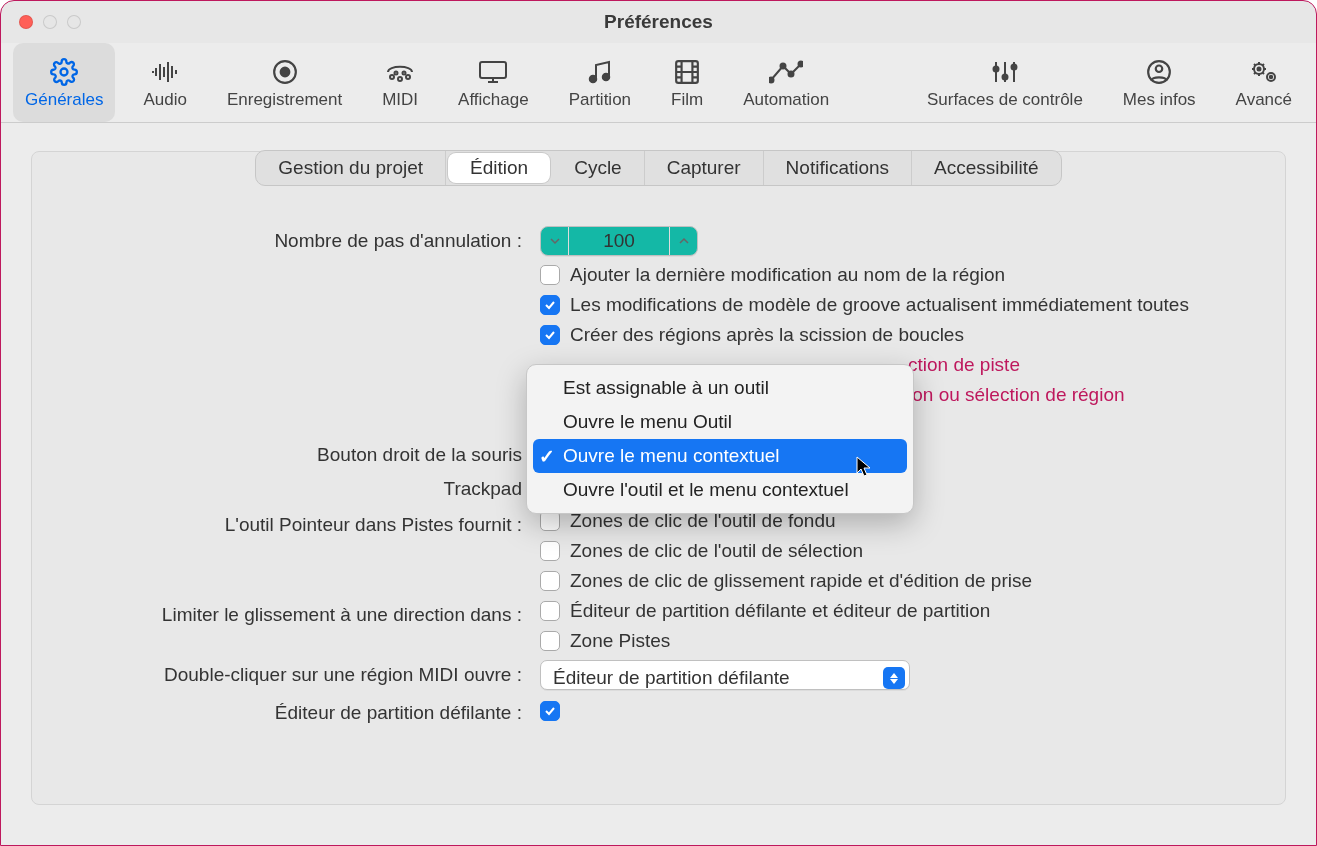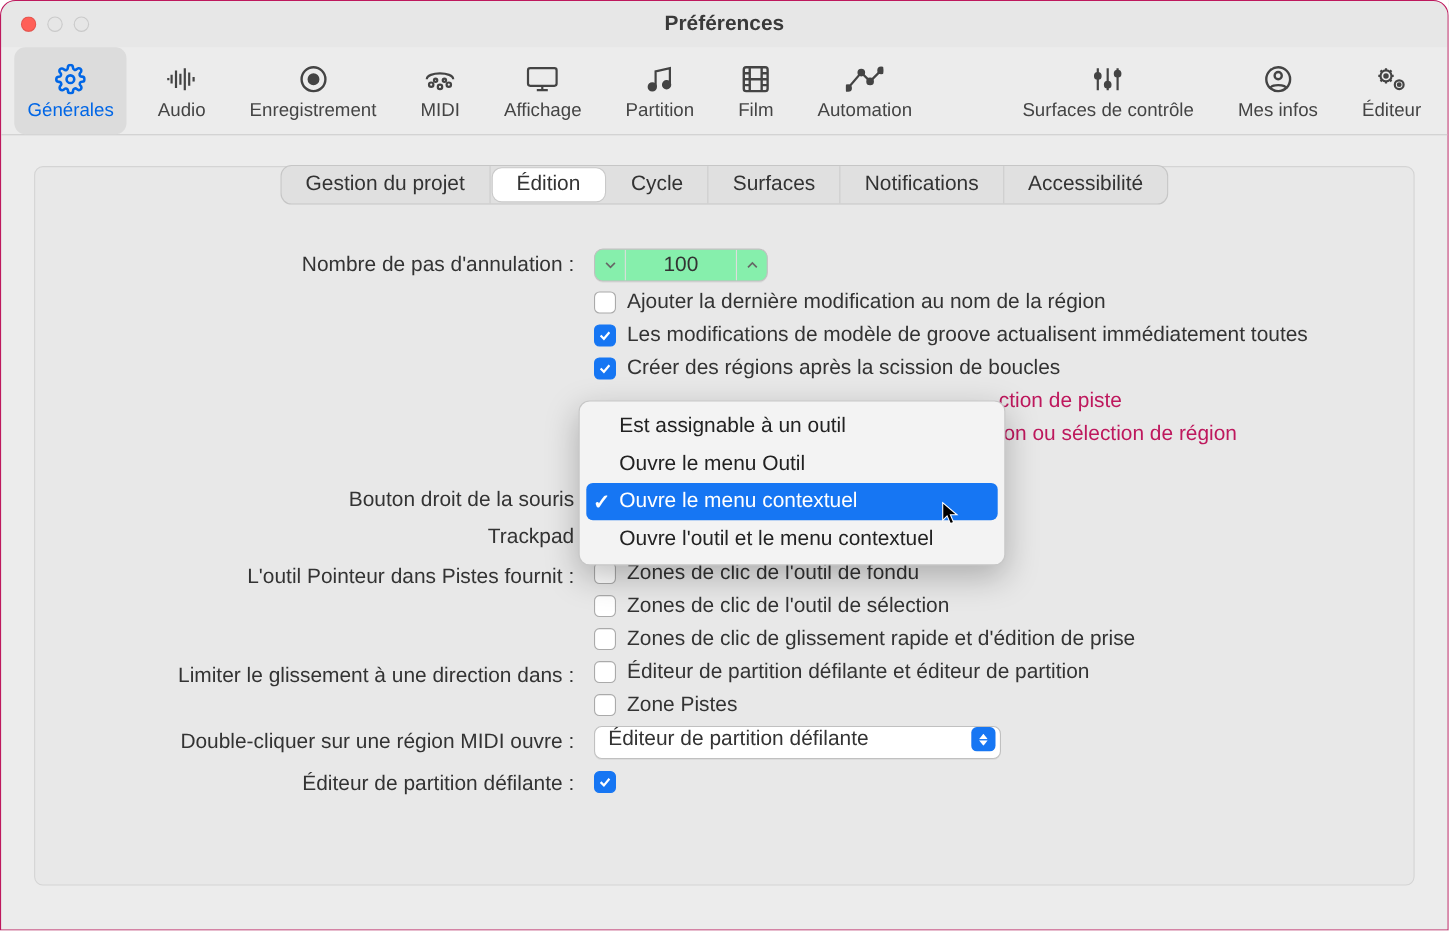--- a/index.html
+++ b/index.html
@@ -162,21 +162,21 @@
     background: #1676f3;
     border-color: #1676f3;
   }
   .chk.checked svg { display:block; }
   .chk svg { display:none; }
 
   .stepper {
     display: flex;
     border: 1px solid #c0c0c0;
     border-radius: 8px;
-    background: #86efac;
+    background: #14b8a6;
     height: 30px;
     overflow: hidden;
     box-shadow: 0 1px 0 rgba(0,0,0,0.05);
   }
   .stepper .num {
     width: 100px;
     text-align: center;
     line-height: 28px;
   }
   .stepper .arrow {
@@ -184,21 +184,21 @@
     display: flex;
     align-items: center;
     justify-content: center;
     color: #666;
   }
   .stepper .arrow:first-child { border-right: 1px solid #ddd; }
   .stepper .arrow:last-child { border-left: 1px solid #ddd; }
 
   .popup {
     display: flex;
-    align-items: flex-start;
+    align-items: flex-end;
     background: #fff;
     border: 1px solid #c0c0c0;
     border-radius: 7px;
     height: 30px;
     min-width: 370px;
     padding: 0 4px 0 12px;
     box-shadow: 0 1px 0 rgba(0,0,0,0.05);
     position: relative;
   }
   .popup .val { flex:1; }
@@ -382,33 +382,33 @@
     <div class="tb-item">
       <span class="ic">
         <svg width="30" height="26" viewBox="0 0 30 26" stroke="currentColor" fill="none" stroke-width="2">
             <circle cx="10" cy="10" r="5"></circle>
             <circle cx="10" cy="10" r="1.5" fill="currentColor"></circle>
             <circle cx="22" cy="18" r="4"></circle>
             <circle cx="22" cy="18" r="1.2" fill="currentColor"></circle>
             <path d="M10 3v2M10 15v2M3 10h2M15 10h2M5 5l1.5 1.5M13.5 13.5L15 15M5 15l1.5-1.5M13.5 6.5L15 5"></path>
           </svg>
       </span>
-      <span class="lbl">Éditeur</span>
+      <span class="lbl">Avancé</span>
     </div>
   </div>
 
   <div class="content">
     <div class="panel">
 
       <div class="segmented">
         <div class="seg-wrap">
           <div class="seg">Gestion du projet</div>
           <div class="seg selected">Édition</div>
           <div class="seg">Cycle</div>
-          <div class="seg">Surfaces</div>
+          <div class="seg">Capturer</div>
           <div class="seg">Notifications</div>
           <div class="seg">Accessibilité</div>
         </div>
       </div>
 
       <div class="form">
 
         <div class="lblcol">Nombre de pas d'annulation :</div>
         <div class="valcol">
           <div class="stepper">

